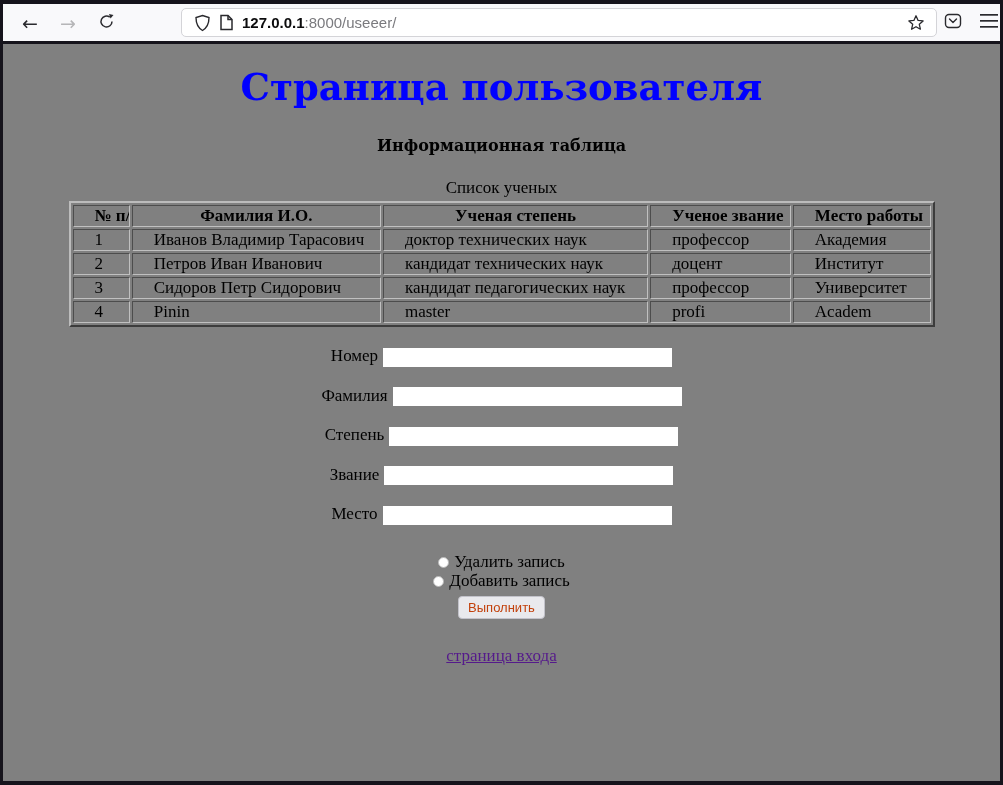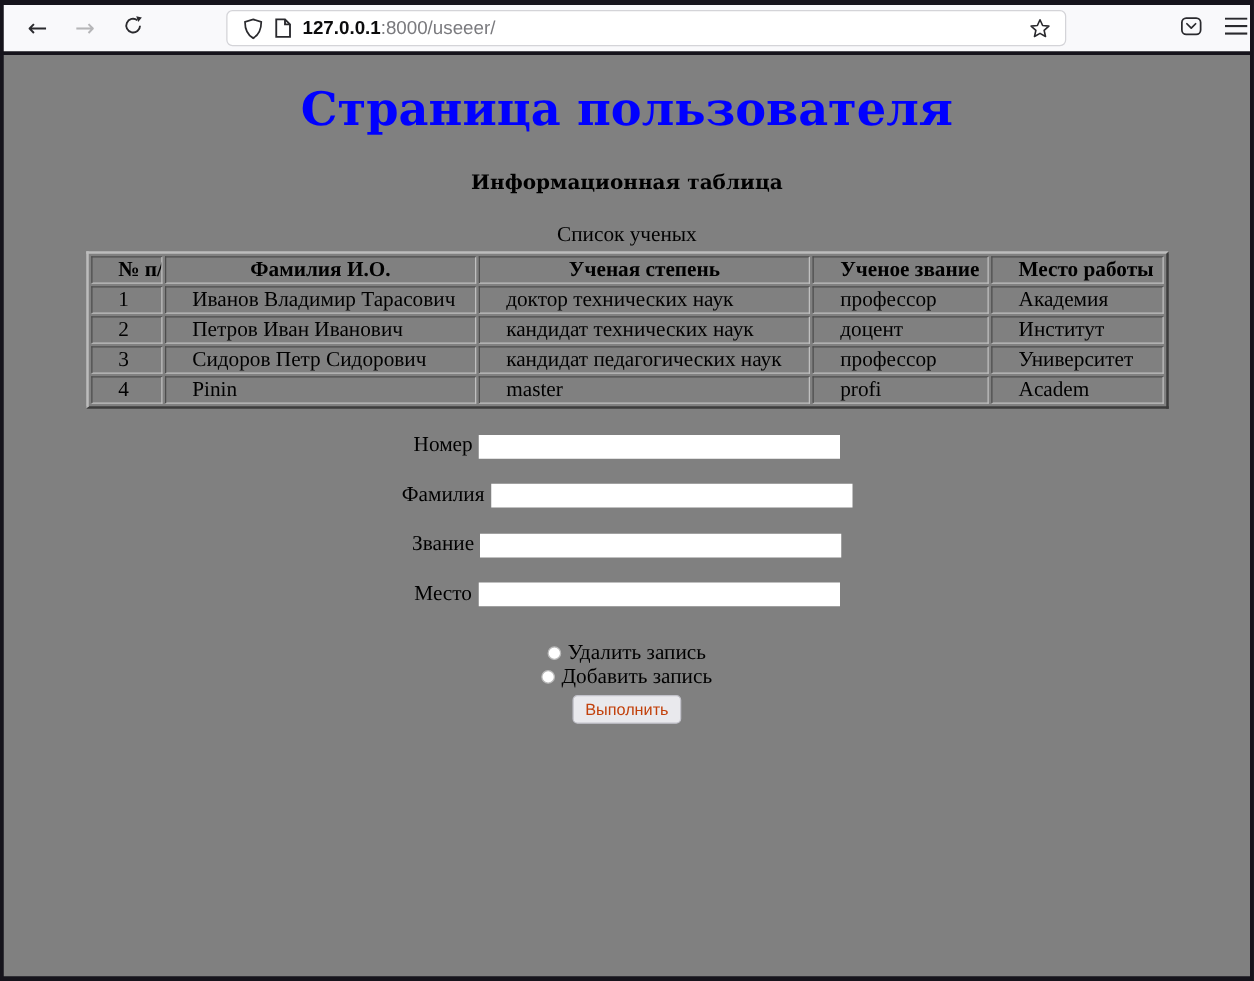--- a/index.html
+++ b/index.html
@@ -19,21 +19,21 @@
     position:absolute; top:4px; width:30px; height:30px;
     display:flex; align-items:center; justify-content:center;
     font-family:"DejaVu Sans",sans-serif; font-size:19px; color:#2a2a2e;
     border-radius:4px; cursor:pointer; user-select:none;
   }
   .navbtn.disabled { color:#b6b6b8; }
   .btn-back { left:12px; }
   .btn-forward { left:50px; }
   .btn-reload { left:88px; }
   .urlbar {
-    position:absolute; top:4px; left:178px; width:672px; height:29px;
+    position:absolute; top:4px; left:178px; width:756px; height:29px;
     background:#ffffff; border:1px solid #d4d4d8; border-radius:5px;
     display:flex; align-items:center; box-sizing:border-box; padding:0 8px;
   }
   .urlbar .icon { flex:0 0 auto; display:flex; align-items:center; justify-content:center; width:24px; height:24px; }
   .url-text {
     flex:1 1 auto; margin-left:4px;
     font-family:"Liberation Sans","DejaVu Sans",sans-serif; font-size:15px; color:#7a7a7e;
     white-space:nowrap; overflow:hidden;
   }
   .url-text b { color:#0c0c0d; font-weight:700; }
@@ -210,34 +210,40 @@
     </tbody>
       </table>
 
     <div class="frow">
       <label>Номер</label><input type="text" value="" style="">
     </div>
     <div class="frow">
       <label>Фамилия</label><input type="text" value="" style="">
     </div>
     <div class="frow">
+      <label>Степень</label><input type="text" value="" style="">
+    </div>
+    <div class="frow">
       <label>Звание</label><input type="text" value="" style="">
     </div>
     <div class="frow">
       <label>Место</label><input type="text" value="" style="">
     </div>
 
     <div class="radios">
       <div class="rrow">
         <span class="radio"></span><span>Удалить запись</span>
       </div>
       <div class="rrow">
         <span class="radio"></span><span>Добавить запись</span>
       </div>
     </div>
 
     <div class="btnrow">
       <button class="exec">Выполнить</button>
     </div>
 
+    <div class="linkrow">
+      <a>страница входа</a>
+    </div>
 
   </div>
 </div>
 
 </body></html>

